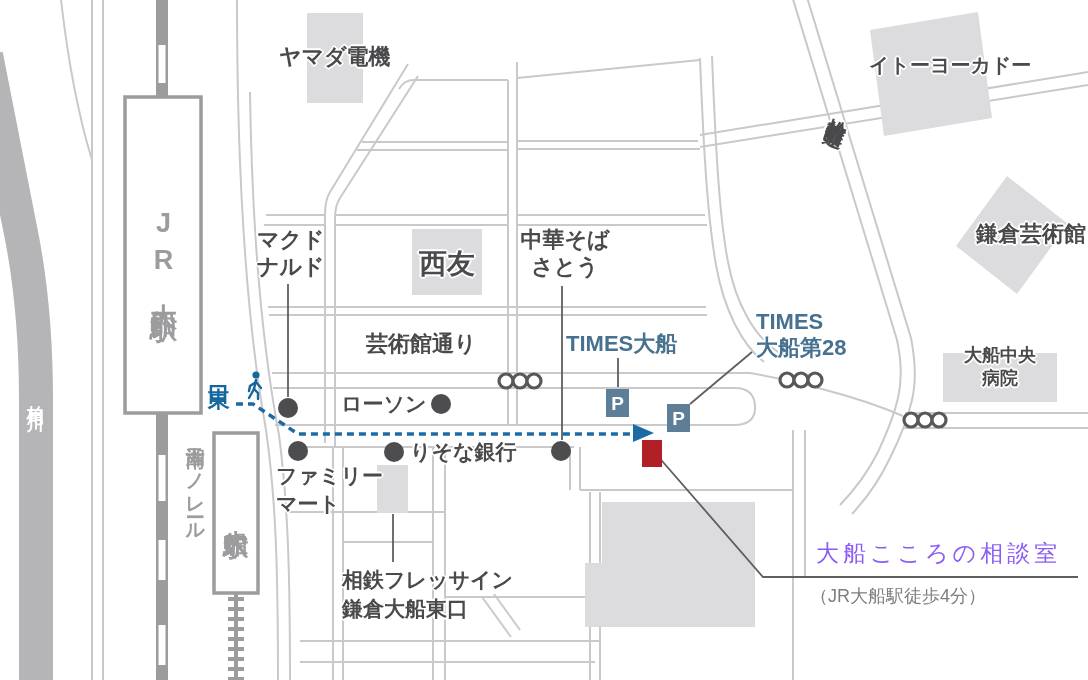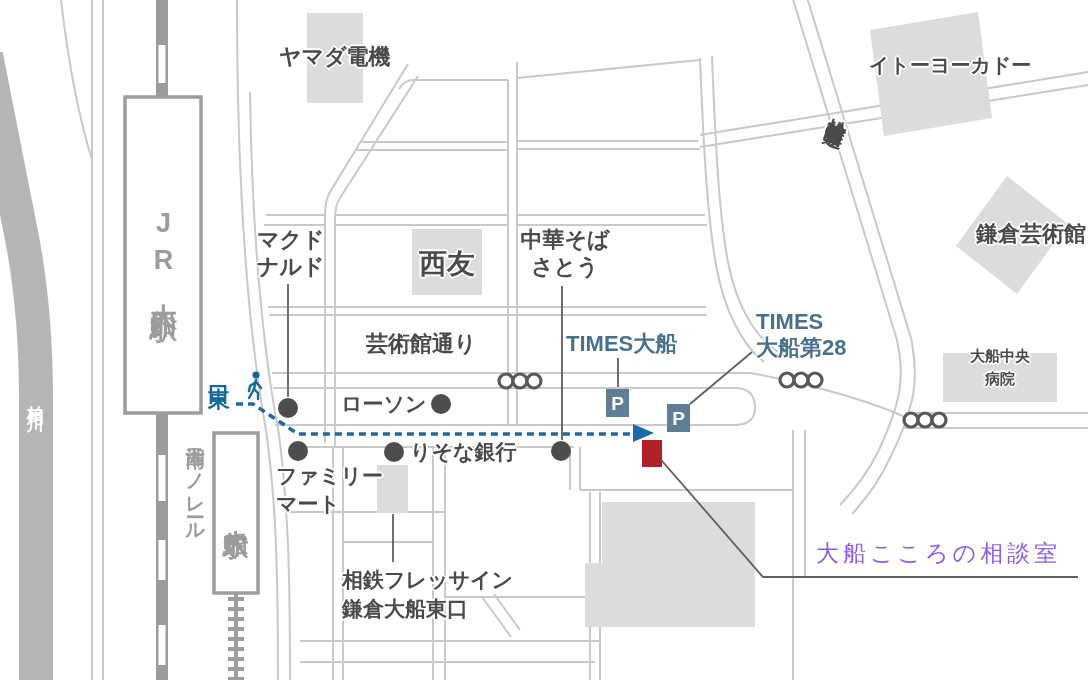--- a/index.html
+++ b/index.html
@@ -184,21 +184,21 @@
   <div class="label vert blue" style="left:205px;top:370px;font-size:22px;font-weight:700;">東口</div>
 
   <div class="label" style="left:279px;top:44px;font-size:22px;">ヤマダ電機</div>
 
   <div class="label" style="left:869px;top:53px;font-size:20px;">イトーヨーカドー</div>
 
   <div class="label vert" style="left:833px;top:105px;font-size:20px;letter-spacing:2px;transform:rotate(19deg);transform-origin:50% 0;">松竹離山通り</div>
 
   <div class="label" style="left:976px;top:221px;font-size:22px;">鎌倉芸術館</div>
 
-  <div class="label center" style="left:943px;top:344px;width:114px;font-size:15px;line-height:23px;">大船中央
+  <div class="label center" style="left:943px;top:344px;width:114px;font-size:18px;line-height:23px;">大船中央
 病院</div>
 
   <div class="label center" style="left:412px;top:247px;width:70px;font-size:28px;">西友</div>
 
   <div class="label" style="left:257px;top:226px;font-size:22px;line-height:27px;">マクド
 ナルド</div>
 
   <div class="label" style="left:366px;top:331px;font-size:22px;">芸術館通り</div>
 
   <div class="label center" style="left:512px;top:226px;width:106px;font-size:22px;line-height:27px;">中華そば
@@ -217,14 +217,15 @@
 マート</div>
 
   <div class="label" style="left:342px;top:565px;font-size:21px;line-height:29px;">相鉄フレッサイン
 鎌倉大船東口</div>
 
 
   <div class="p-badge" style="left:606px;top:389px;">P</div>
   <div class="p-badge" style="left:667px;top:404px;">P</div>
 
   <div class="title" style="left:816px;top:538px;font-size:23px;">大船こころの相談室</div>
+  <div class="subtitle" style="left:810px;top:584px;font-size:18px;">（JR大船駅徒歩4分）</div>
 
 </div>
 
 </body></html>

